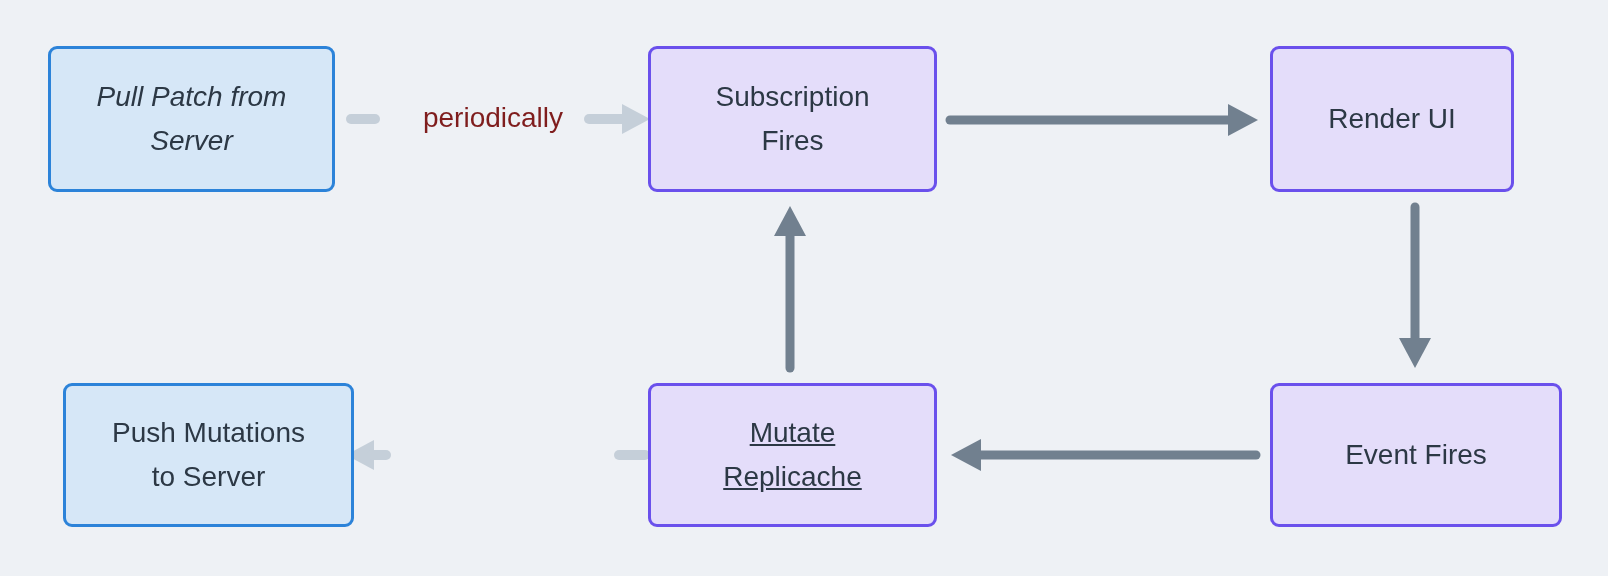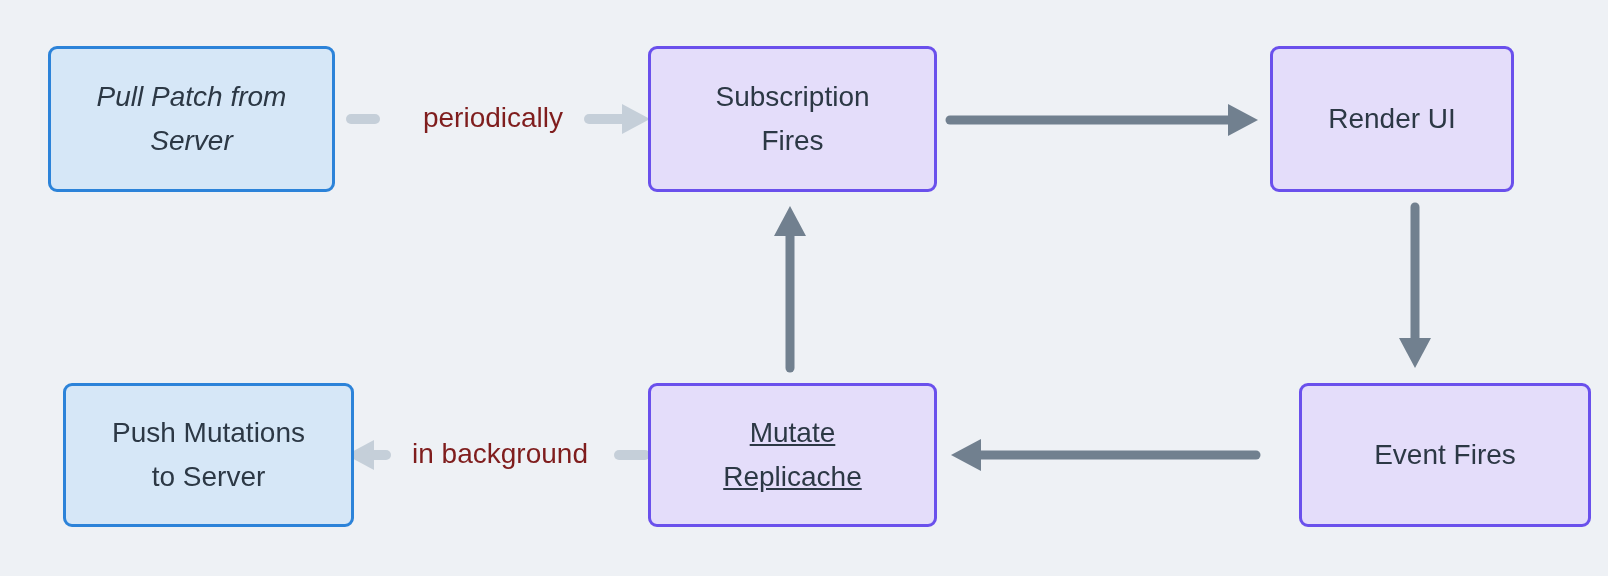--- a/index.html
+++ b/index.html
@@ -45,21 +45,21 @@
   }
   .node-purple {
     background: #e4ddfa;
     border: 3.5px solid #6a50ec;
   }
   .n-pull    { left: 48px;   top: 46px;  width: 287px; height: 146px; font-style: italic; }
   .n-sub     { left: 648px;  top: 46px;  width: 289px; height: 146px; }
   .n-render  { left: 1270px; top: 46px;  width: 244px; height: 146px; }
   .n-push    { left: 63px;   top: 383px; width: 291px; height: 144px; }
   .n-mutate  { left: 648px;  top: 383px; width: 289px; height: 144px; text-decoration: underline; }
-  .n-event   { left: 1270px; top: 383px; width: 292px; height: 144px; margin-left: 29px; }
+  .n-event   { left: 1270px; top: 383px; width: 292px; height: 144px; }
   .edge-label {
     position: absolute;
     transform: translate(-50%, -50%);
     font-size: 28px;
     font-weight: 500;
     color: #7f1d1d;
     white-space: nowrap;
   }
   .el-periodically { left: 493px; top: 118px; }
   .el-background   { left: 500px; top: 454px; }
@@ -123,15 +123,14 @@
     <span>Mutate
 Replicache</span>
   </div>
 
   <div class="node node-purple n-event">
     <span>Event Fires</span>
   </div>
 
   <div class="edge-label el-periodically">periodically</div>
 
-  <div class="edge-label el-background">in background</div>
 
 </div>
 
 </body></html>

